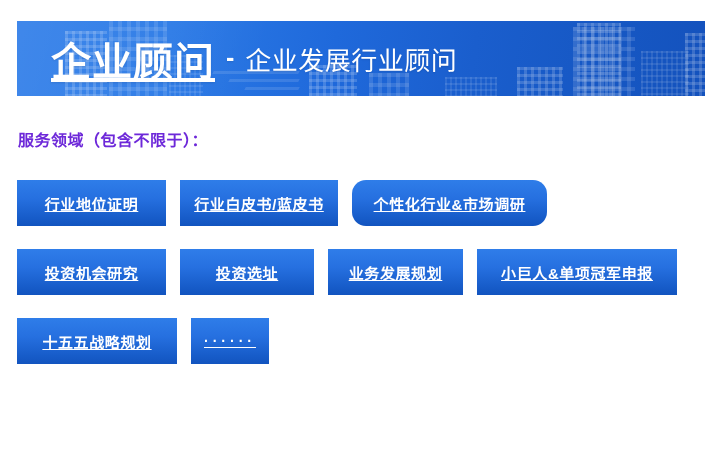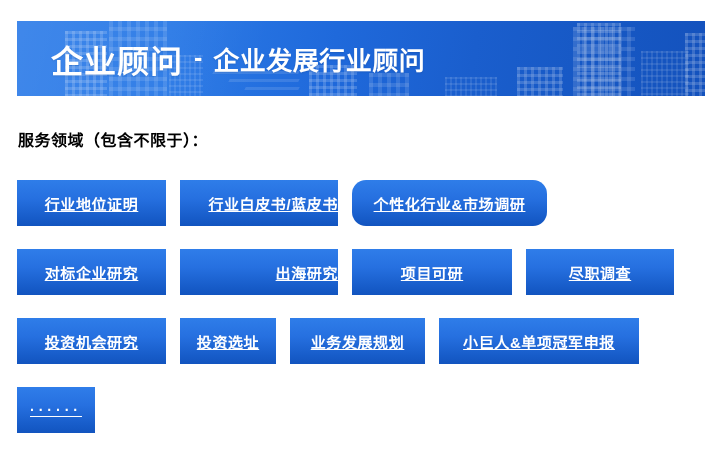--- a/index.html
+++ b/index.html
@@ -73,45 +73,46 @@
     top: 0;
     height: 75px;
     display: flex;
     align-items: center;
     white-space: nowrap;
     color: #ffffff;
     z-index: 5;
     text-shadow: 0 1px 2px rgba(0,0,0,.10);
   }
   .title-main {
-    font-size: 32px;
+    font-size: 40px;
     font-weight: 700;
     letter-spacing: 1px;
+    text-decoration: underline;
   }
   .title-dash {
     font-size: 25px;
     font-weight: 700;
     margin: 0 11px;
     position: relative;
     top: -1px;
   }
   .title-sub {
     font-size: 26px;
-    font-weight: 700;
+    font-weight: 400;
     letter-spacing: .5px;
   }
 
   
   .section-label {
     position: absolute;
     left: 18px;
     top: 127px;
     font-size: 16px;
     font-weight: 700;
-    color: #000000;
+    color: #6d28d9;
     letter-spacing: .5px;
   }
 
   
   .tag-rows {
     position: absolute;
     left: 17px;
     top: 180px;
     width: 690px;
   }
@@ -141,26 +142,26 @@
   }
   .tag:last-child { margin-right: 0; }
   .tag .dots {
     letter-spacing: 4px;
     font-size: 14px;
     line-height: 1;
   }
 
   
   .w149 { width: 149px; }
-  .w158 { width: 158px; justify-content: flex-end; }
+  .w158 { width: 158px; }
   .w160 { width: 160px; }
   .w148 { width: 148px; }
   .w115 { width: 115px; }
   .w195 { width: 195px; border-radius: 14px; }
-  .w121 { width: 96px; }
+  .w121 { width: 134px; }
   .w200 { width: 200px; }
   .w135 { width: 135px; }
   .w78  { width: 78px;  }
 </style>
 </head>
 <body>
 
 <div class="banner">
 
   <div class="bldg w1" style="left:48px;  top:10px; width:42px; height:65px;"></div>
@@ -196,44 +197,33 @@
       </div>
       <div class="tag w158">
         <span>行业白皮书/蓝皮书</span>
       </div>
       <div class="tag w195">
         <span>个性化行业&amp;市场调研</span>
       </div>
     </div>
     <div class="tag-row">
       <div class="tag w149">
-        <span>对标企业研究</span>
-      </div>
-      <div class="tag w158">
-        <span>出海研究</span>
-      </div>
-      <div class="tag w160">
-        <span>项目可研</span>
-      </div>
-      <div class="tag w148">
-        <span>尽职调查</span>
+        <span>投资机会研究</span>
+      </div>
+      <div class="tag w121">
+        <span>投资选址</span>
+      </div>
+      <div class="tag w135">
+        <span>业务发展规划</span>
+      </div>
+      <div class="tag w200">
+        <span>小巨人&amp;单项冠军申报</span>
       </div>
     </div>
     <div class="tag-row">
-      <div class="tag w149">
-        <span>投资机会研究</span>
-      </div>
-      <div class="tag w121">
-        <span>投资选址</span>
-      </div>
-      <div class="tag w135">
-        <span>业务发展规划</span>
-      </div>
-      <div class="tag w200">
-        <span>小巨人&amp;单项冠军申报</span>
-      </div>
-    </div>
-    <div class="tag-row">
+      <div class="tag w160">
+        <span>十五五战略规划</span>
+      </div>
       <div class="tag w78">
         <span class="dots">······</span>
       </div>
     </div>
   </div>
 
 </body></html>

